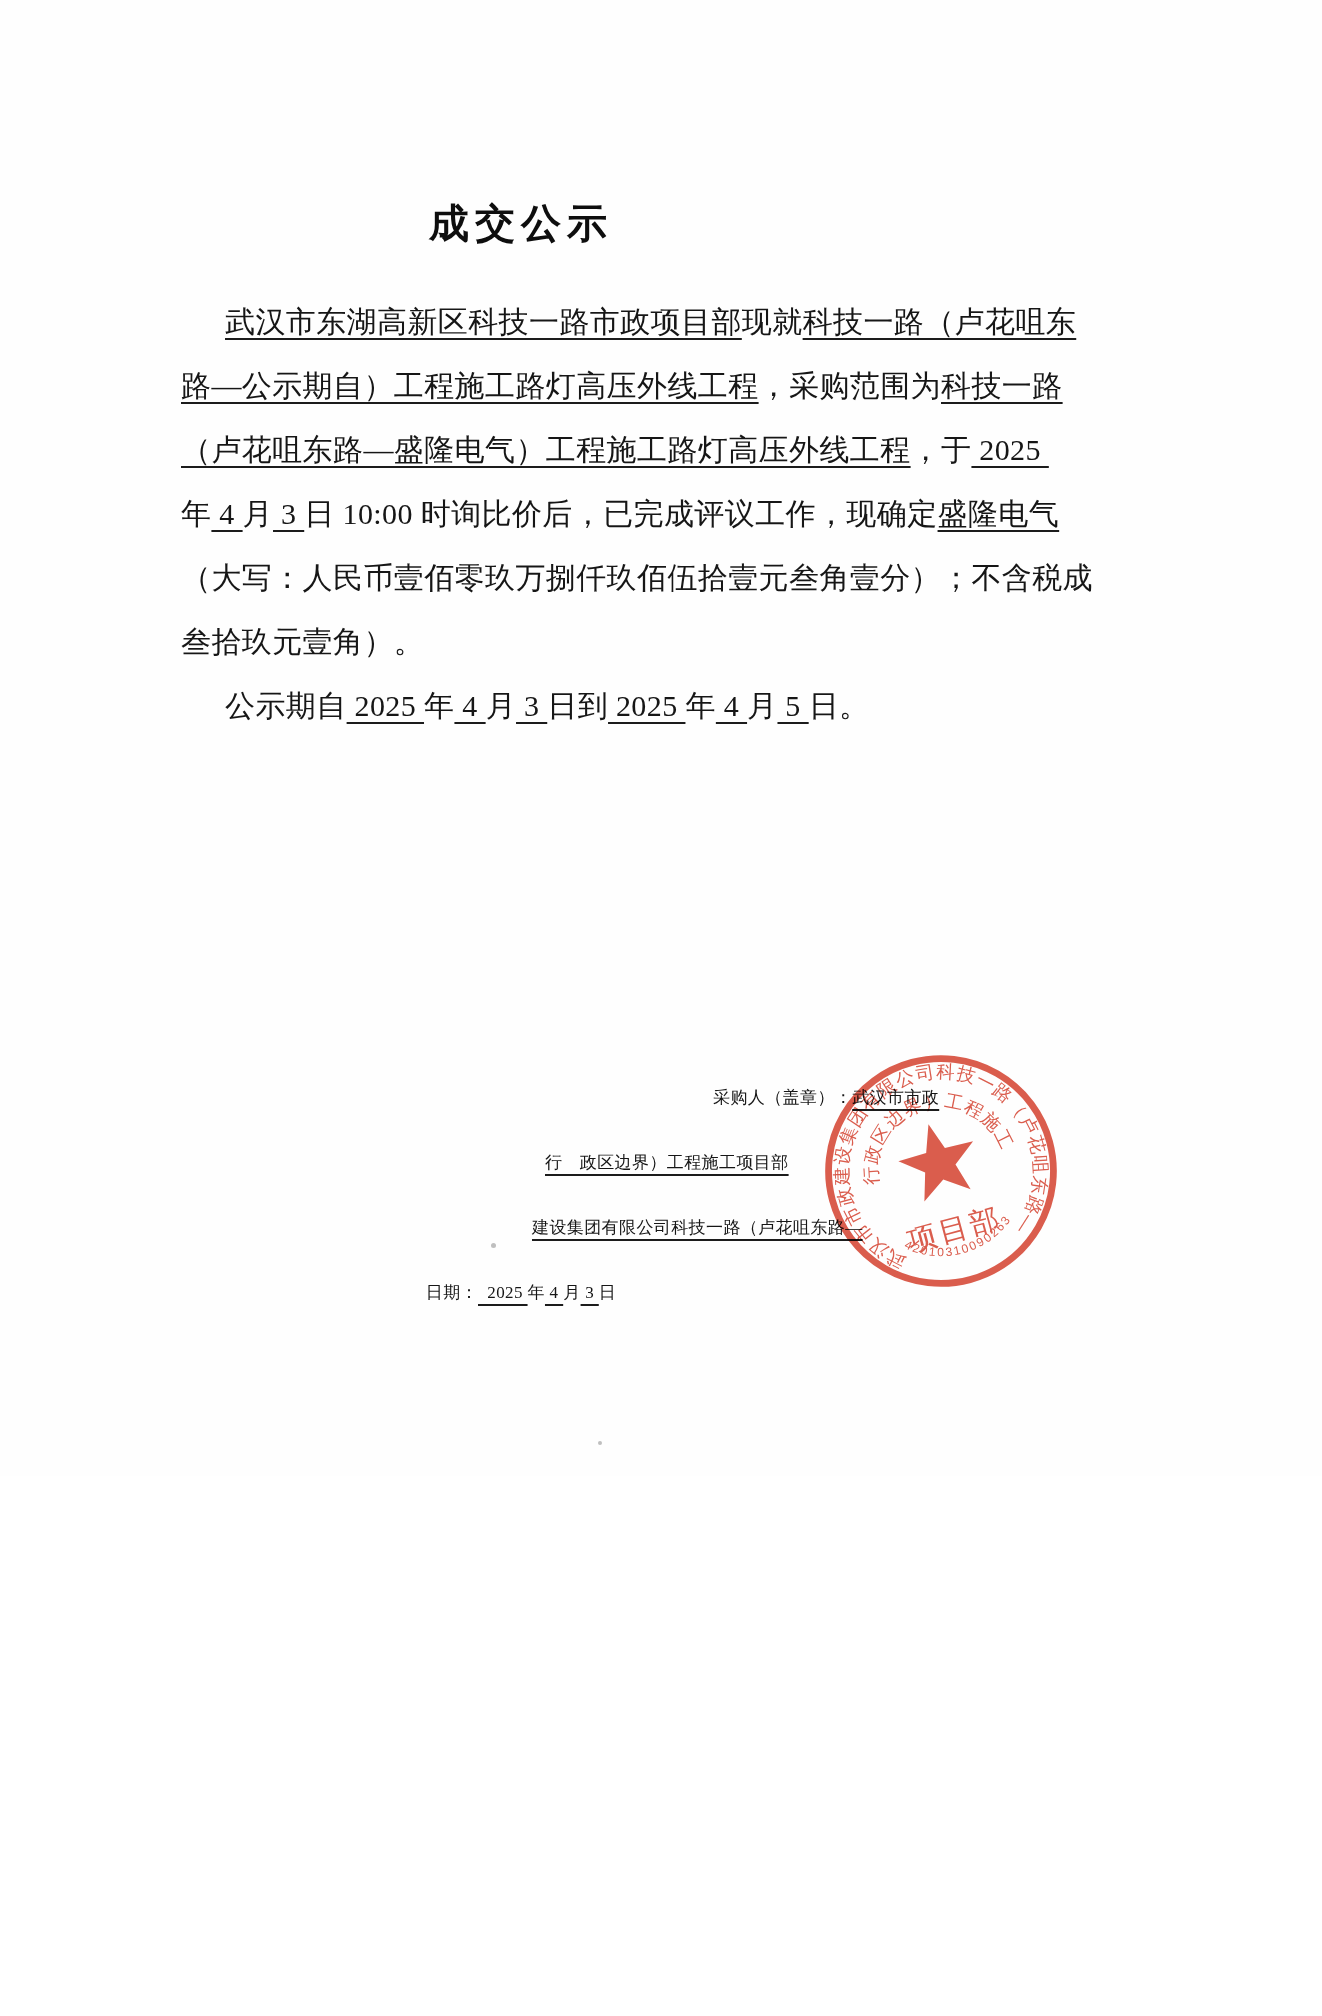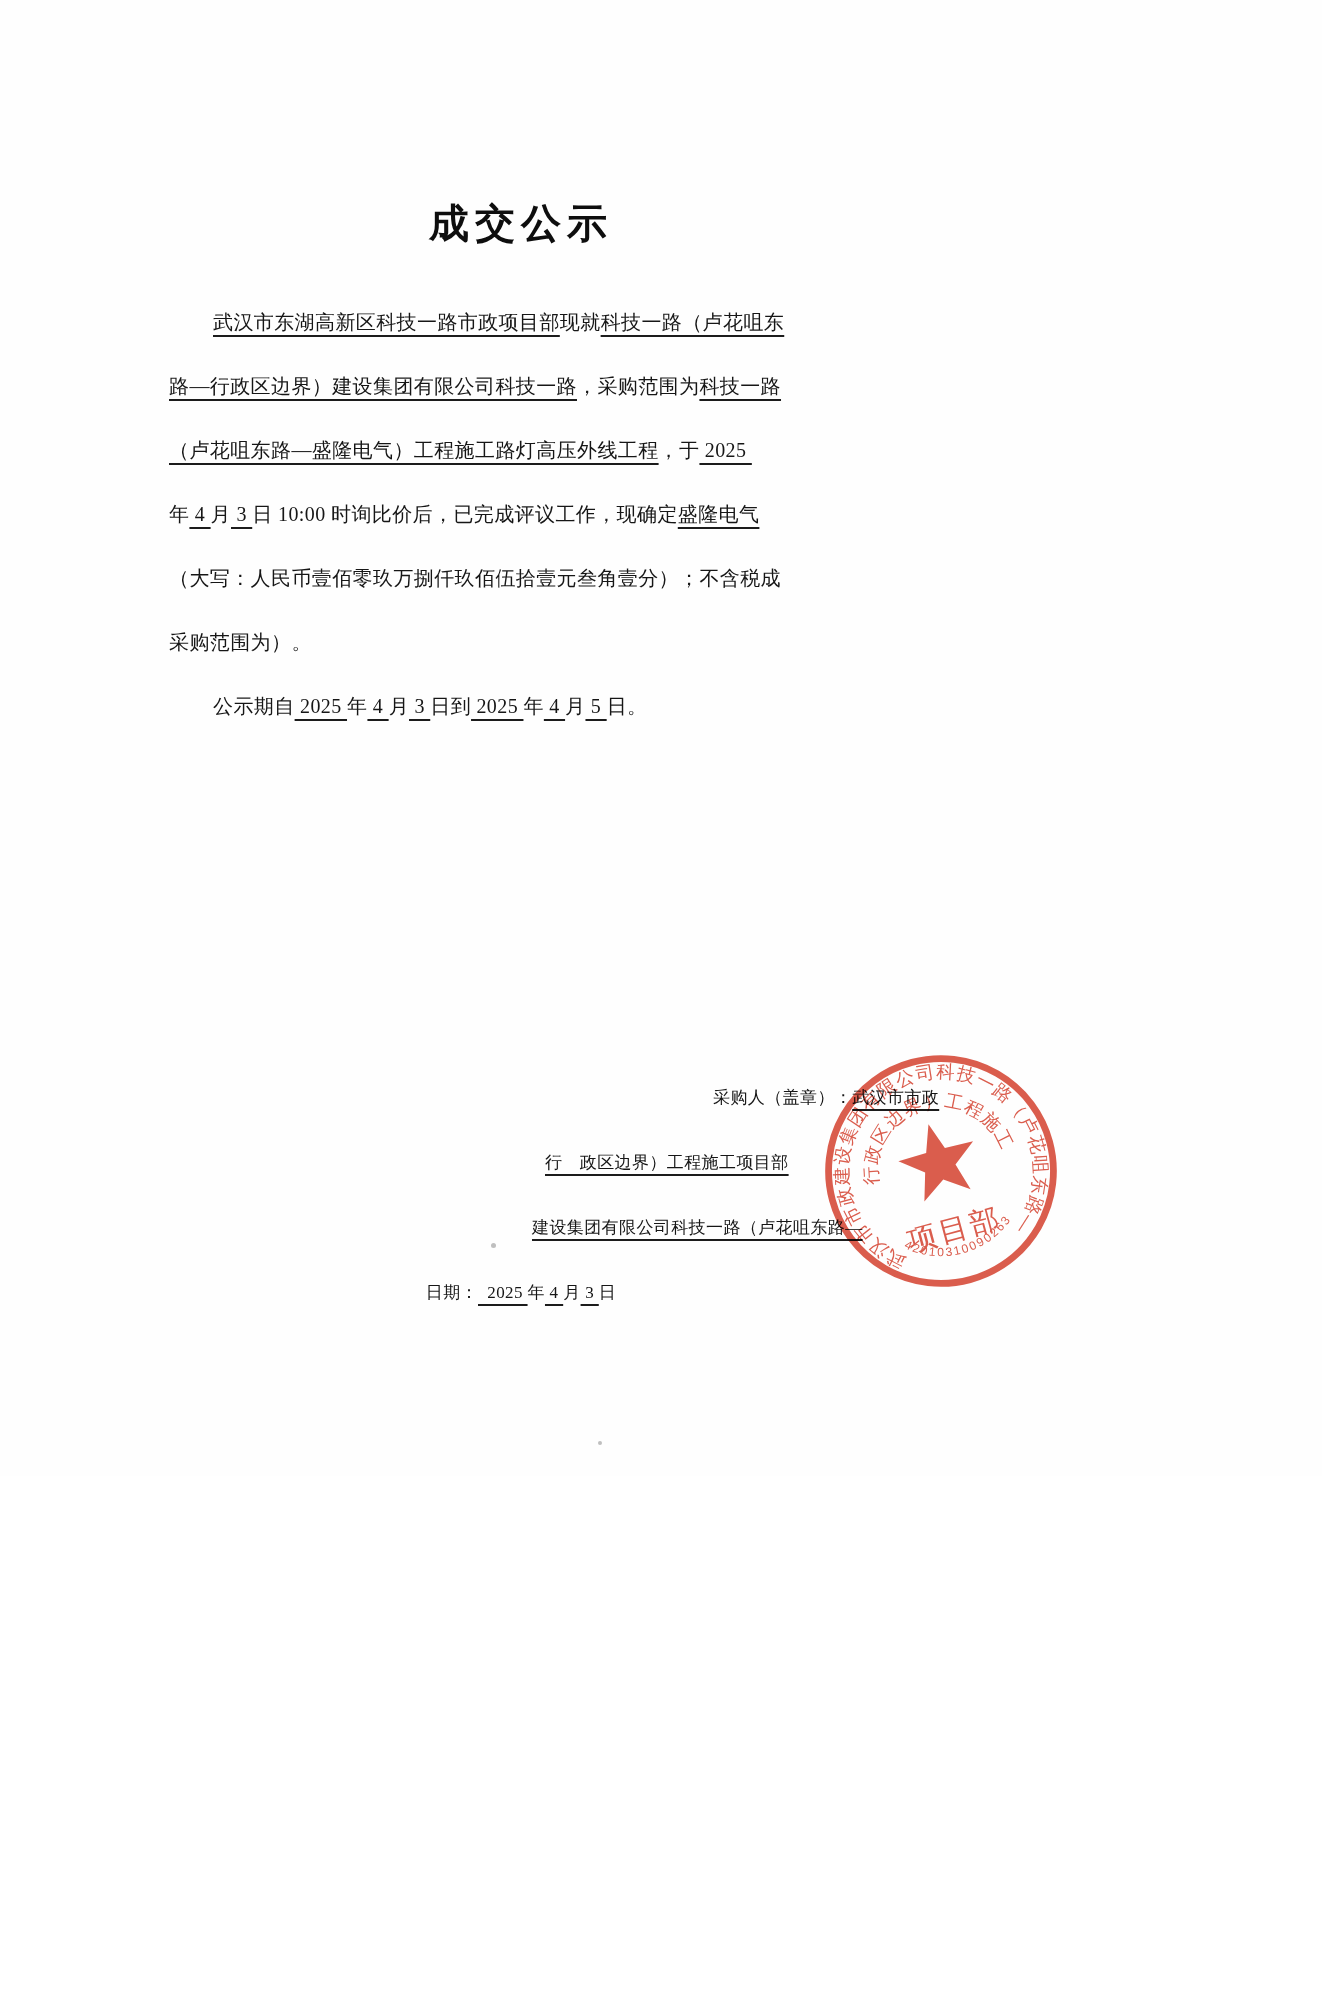--- a/index.html
+++ b/index.html
@@ -14,22 +14,22 @@
   .content{
     position:absolute;left:165px;top:0;width:712px;height:100%;
   }
   .doc-title{
     position:absolute;left:0;top:200px;width:100%;height:48px;
     line-height:48px;text-align:center;
     font-size:40px;font-weight:700;letter-spacing:6px;
     color:#0e0e0e;
   }
   .body-lines{
-    position:absolute;left:4px;top:290px;width:712px;
-    font-size:20px;letter-spacing:0.4px;
+    position:absolute;left:16px;top:290px;width:712px;
+    font-size:30px;letter-spacing:0.4px;
   }
   .body-lines .line{
     height:64px;line-height:64px;white-space:nowrap;
   }
   .body-lines .line.indent{padding-left:44px;}
   .sig-lines{
     position:absolute;left:0;top:1065px;width:712px;
     font-size:17px;letter-spacing:0.4px;
   }
   .sig-lines .line{height:65px;line-height:65px;white-space:nowrap;}
@@ -60,25 +60,25 @@
 <body>
 
 <div class="page">
 
   <div class="content">
 
     <div class="doc-title">成交公示</div>
 
     <div class="body-lines" id="body-lines">
         <div class="line indent"><span class="u">武汉市东湖高新区科技一路市政项目部</span><span>现就</span><span class="u">科技一路（卢花咀东</span></div>
-        <div class="line"><span class="u">路—行政区边界）建设集团有限公司科技一路</span><span>，采购范围为</span><span class="u">科技一路</span></div>
+        <div class="line"><span class="u">路—公示期自）工程施工路灯高压外线工程</span><span>，采购范围为</span><span class="u">科技一路</span></div>
         <div class="line"><span class="u">（卢花咀东路—盛隆电气）工程施工路灯高压外线工程</span><span>，于</span><span class="u">&nbsp;2025&nbsp;</span></div>
         <div class="line"><span>年</span><span class="u">&nbsp;4&nbsp;</span><span>月</span><span class="u">&nbsp;3&nbsp;</span><span>日 10:00 时询比价后，已完成评议工作，现确定</span><span class="u">盛隆电气</span></div>
         <div class="line"><span>（大写：人民币壹佰零玖万捌仟玖佰伍拾壹元叁角壹分）；不含税成</span></div>
-        <div class="line"><span>采购范围为）。</span></div>
+        <div class="line"><span>叁拾玖元壹角）。</span></div>
         <div class="line indent"><span>公示期自</span><span class="u">&nbsp;2025&nbsp;</span><span>年</span><span class="u">&nbsp;4&nbsp;</span><span>月</span><span class="u">&nbsp;3&nbsp;</span><span>日到</span><span class="u">&nbsp;2025&nbsp;</span><span>年</span><span class="u">&nbsp;4&nbsp;</span><span>月</span><span class="u">&nbsp;5&nbsp;</span><span>日。</span></div>
       </div>
 
     <div class="sig-lines" id="sig-lines">
         <div class="line"><span>采购人（盖章）：</span><span class="u">武汉市市政</span></div>
         <div class="line"><span class="u">行　政区边界）工程施工项目部</span></div>
         <div class="line"><span class="u">建设集团有限公司科技一路（卢花咀东路—</span></div>
         <div class="line"><span>日期：</span><span class="u">&nbsp;&nbsp;2025&nbsp;</span><span>年</span><span class="u">&nbsp;4&nbsp;</span><span>月</span><span class="u">&nbsp;3&nbsp;</span><span>日</span></div>
       </div>
   </div>

